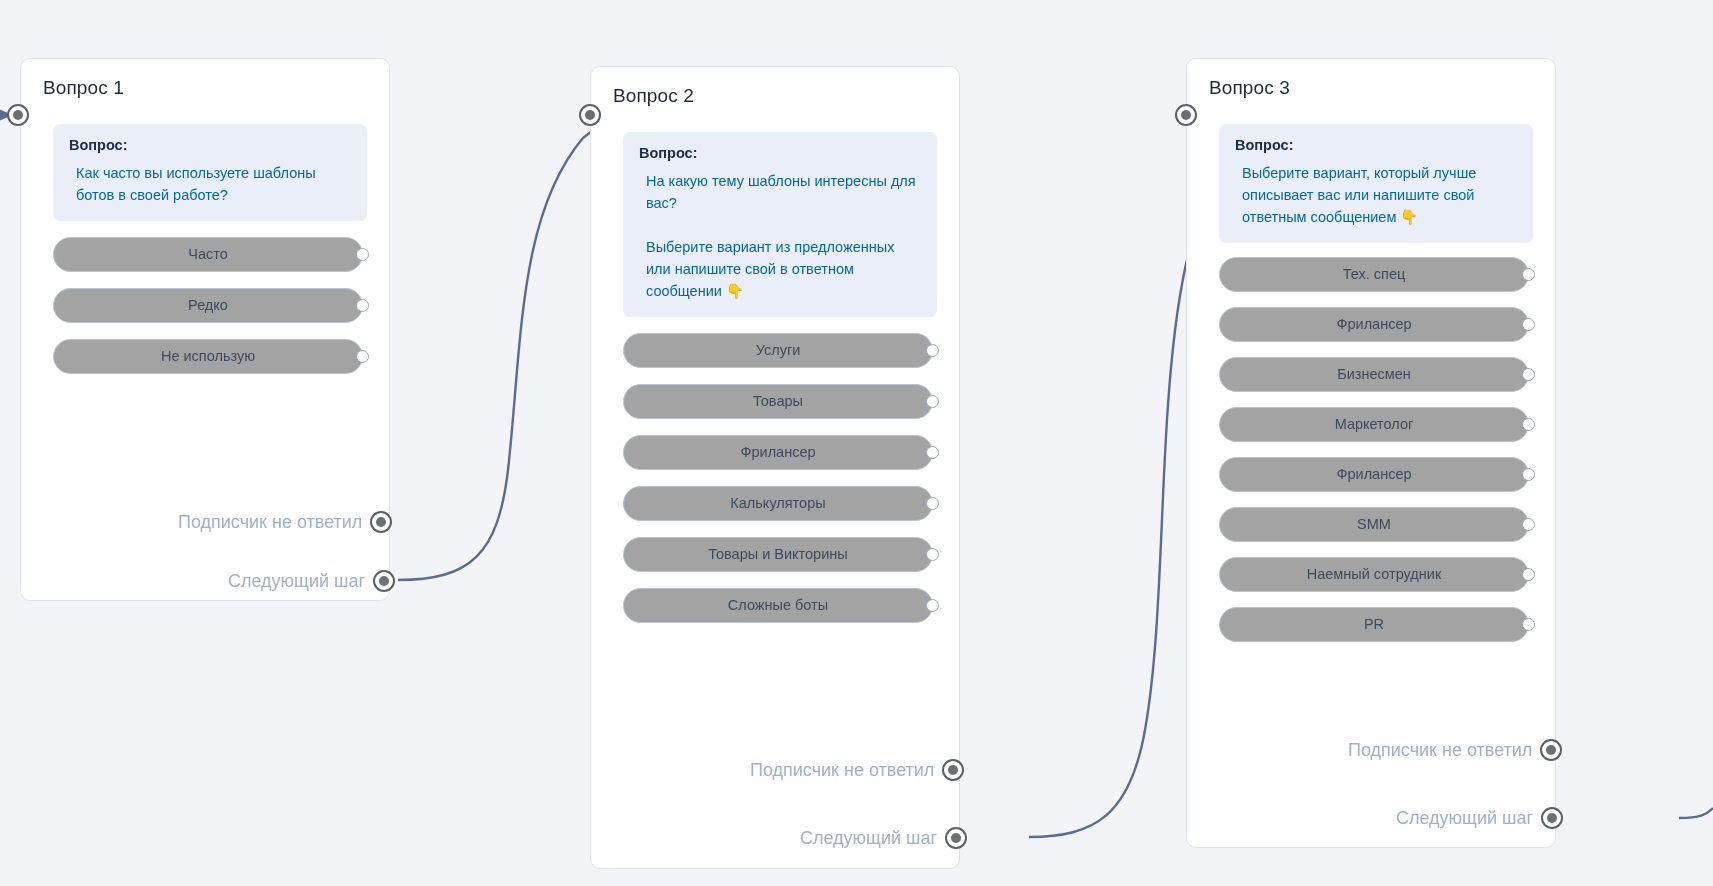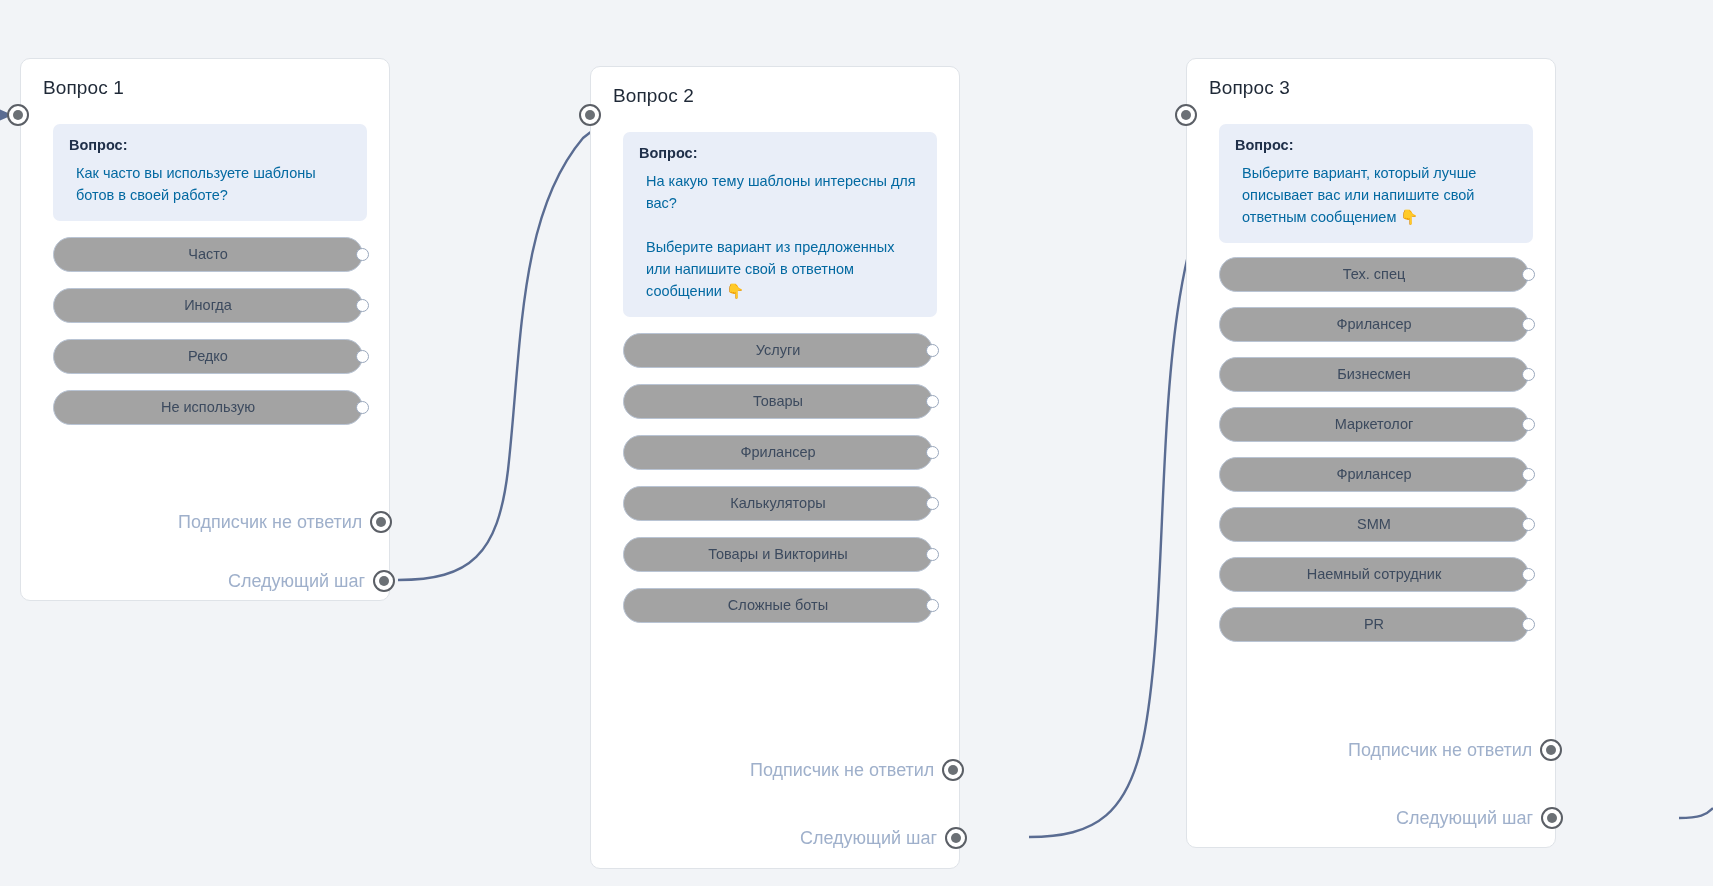--- a/index.html
+++ b/index.html
@@ -165,24 +165,20 @@
     <div class="q-block">
       <div class="q-label">Вопрос:</div>
       <div class="q-text">Как часто вы используете шаблоны ботов в своей работе?</div>
     </div>
     <div class="options">
       <div class="option">
         <span>Часто</span>
         <span class="port"></span>
       </div>
       <div class="option">
-        <span>Иногда</span>
-        <span class="port"></span>
-      </div>
-      <div class="option">
         <span>Редко</span>
         <span class="port"></span>
       </div>
       <div class="option">
         <span>Не использую</span>
         <span class="port"></span>
       </div>
     </div>
   </div>
   <div class="in-port" style="left:7px; top:104px;">

